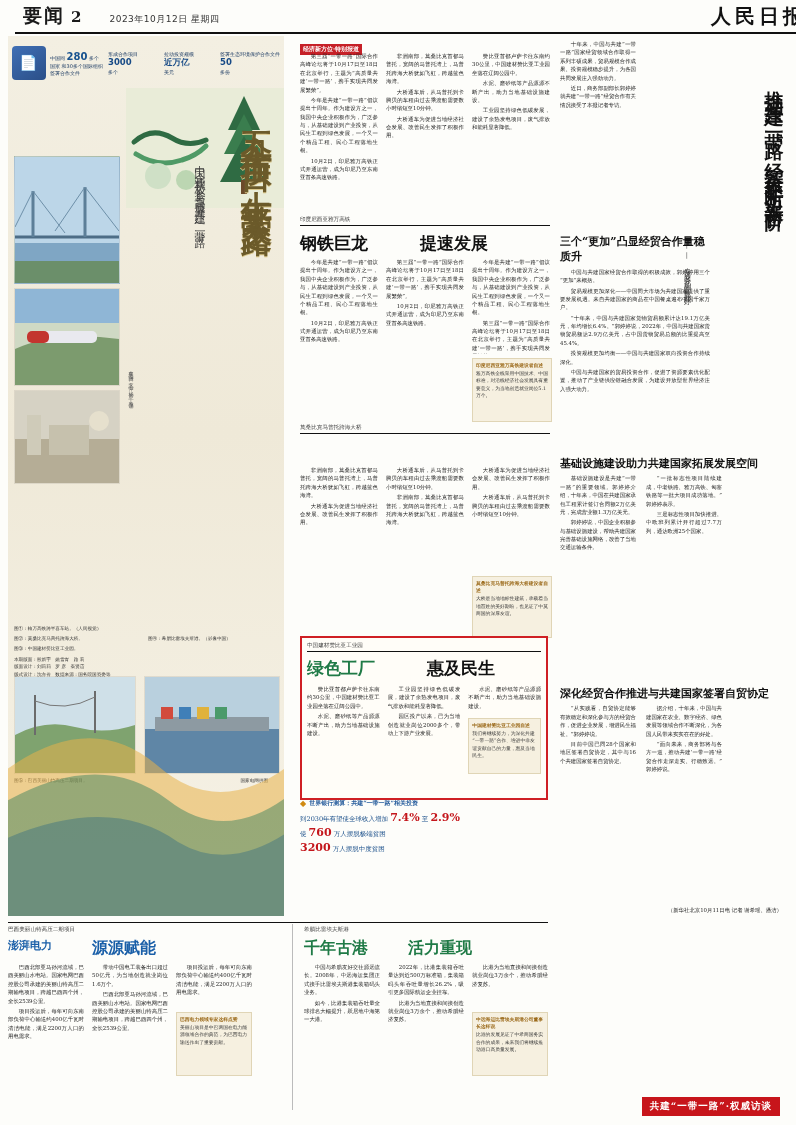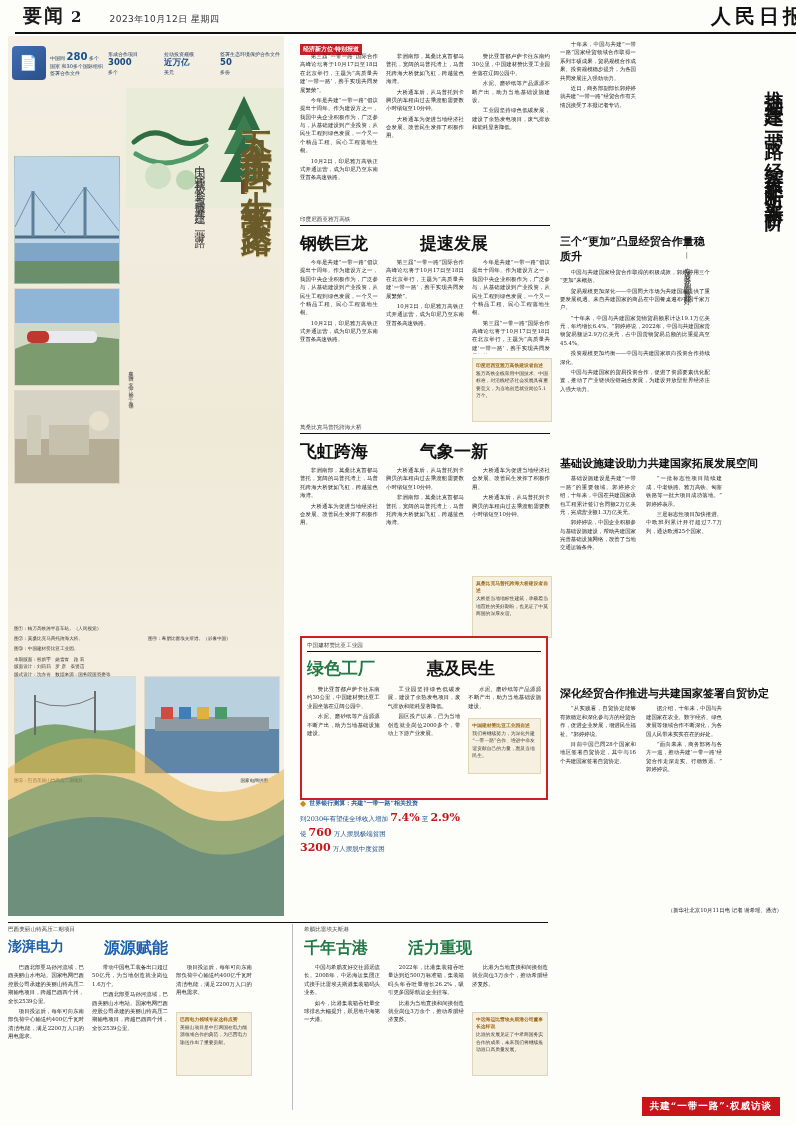--- a/index.html
+++ b/index.html
@@ -328,24 +328,20 @@
       <p>第三届“一带一路”国际合作高峰论坛将于10月17日至18日在北京举行，主题为“高质量共建‘一带一路’，携手实现共同发展繁荣”。</p>
     </div>
     <div class="tinted" style="position:absolute;left:180px;top:322px;width:72px;height:56px;overflow:hidden">
       <span class="t-title">印度尼西亚雅万高铁建设者自述</span>
       <span>雅万高铁全线采用中国技术、中国标准，对沿线经济社会发展具有重要意义，为当地创造就业岗位5.1万个。</span>
     </div>
 
     <div style="position:absolute;left:8px;top:388px;width:250px">
       <div class="kicker">莫桑比克马普托跨海大桥</div>
       <div class="rule" style="margin-top:1px;"></div>
-      <div style="display:flex;gap:52px;margin-top:6px;">
-        <span class="hdr-cn" style="font-size:17px;">飞虹跨海</span>
-        <span class="hdr-cn" style="font-size:17px;">气象一新</span>
-      </div>
     </div>
     <div class="col-text" style="position:absolute;left:8px;top:430px;width:78px;height:104px;overflow:hidden">
       <p>非洲南部，莫桑比克首都马普托，宽阔的马普托湾上，马普托跨海大桥犹如飞虹，跨越蓝色海湾。</p>
       <p>大桥通车为促进当地经济社会发展、改善民生发挥了积极作用。</p>
     </div>
     <div class="col-text" style="position:absolute;left:94px;top:430px;width:78px;height:104px;overflow:hidden">
       <p>大桥通车后，从马普托到卡腾贝的车程由过去乘渡船需要数小时缩短至10分钟。</p>
       <p>非洲南部，莫桑比克首都马普托，宽阔的马普托湾上，马普托跨海大桥犹如飞虹，跨越蓝色海湾。</p>
     </div>
     <div class="col-text" style="position:absolute;left:180px;top:430px;width:78px;height:104px;overflow:hidden">
@@ -462,21 +458,21 @@
       </div>
     </div>
   </div>
 
   <div class="bottom">
     <div class="rule" style="position:absolute;left:0;top:0;width:540px;"></div>
 
     <div style="position:absolute;left:0;top:4px;width:250px;">
       <div class="kicker">巴西美丽山特高压二期项目</div>
       <div style="display:flex;gap:40px;margin-top:4px;">
-        <span class="b-title b-blue" style="font-size:14px;">澎湃电力</span>
+        <span class="b-title b-blue" style="font-size:11px;">澎湃电力</span>
         <span class="b-title b-blue" style="font-size:16px;">源源赋能</span>
       </div>
       <div style="display:flex;gap:8px;margin-top:4px;">
         <div class="col-text" style="width:76px;height:110px;overflow:hidden">
           <p>巴西北部亚马孙河流域，巴西美丽山水电站。国家电网巴西控股公司承建的美丽山特高压二期输电项目，跨越巴西四个州，全长2539公里。</p>
           <p>项目投运后，每年可向东南部负荷中心输送约400亿千瓦时清洁电能，满足2200万人口的用电需求。</p>
         </div>
         <div class="col-text" style="width:76px;height:110px;overflow:hidden">
           <p>带动中国电工装备出口超过50亿元，为当地创造就业岗位1.6万个。</p>
           <p>巴西北部亚马孙河流域，巴西美丽山水电站。国家电网巴西控股公司承建的美丽山特高压二期输电项目，跨越巴西四个州，全长2539公里。</p>

